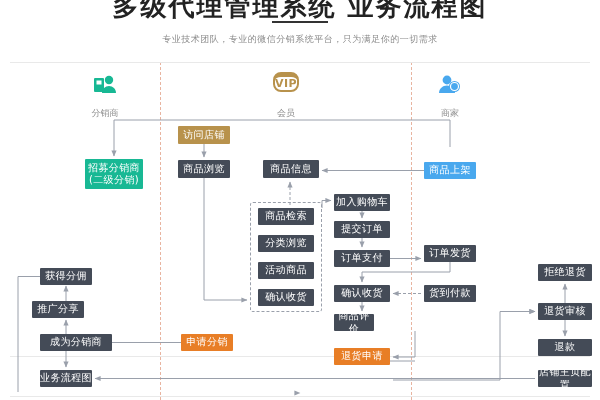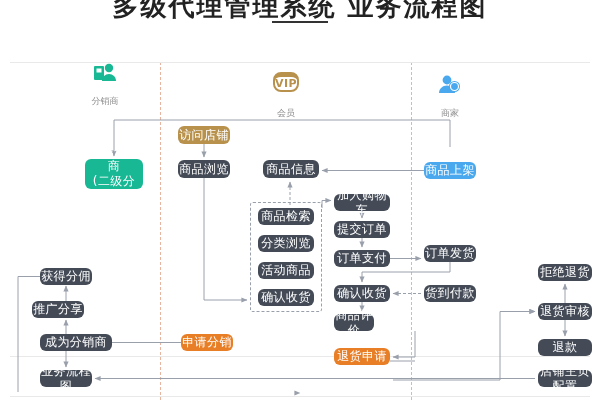--- a/index.html
+++ b/index.html
@@ -45,51 +45,52 @@
 
   .vipbox{
     width:26px;height:22px;margin:0 auto;border:2px solid #b8924c;
     border-top-width:5px;border-radius:8px;box-sizing:border-box;
     color:#b8924c;font-size:11px;font-weight:bold;line-height:15px;text-align:center;
     letter-spacing:.5px;
   }
 
   
   .node{
-    position:absolute;box-sizing:border-box;border-radius:6px;
+    position:absolute;box-sizing:border-box;border-radius:1px;
     display:flex;align-items:center;justify-content:center;text-align:center;
-    font-size:12px;color:#ffffff;letter-spacing:.4px;line-height:1.25;
+    font-size:10px;color:#ffffff;letter-spacing:.4px;line-height:1.25;
     background:#444b57;
   }
   .node.gold{background:#b8924c;}
   .node.green{background:#18b894;}
   .node.blue{background:#49a8ee;}
   .node.orange{background:#e87e26;}
 
   .groupbox{position:absolute;border:1px dashed #9aa0ab;border-radius:3px;box-sizing:border-box;}
 
   
   svg.wires{position:absolute;left:0;top:0;width:600px;height:400px;overflow:visible;}
 </style>
 </head>
 <body>
 
 <div id="stage">
 
 
   <div class="title">多级代理管理系统 业务流程图</div>
   <div class="title-rule"></div>
+  <div class="subtitle">专业技术团队，专业的微信分销系统平台，只为满足你的一切需求</div>
 
   <div class="vsep" style="left:160px"></div>
   <div class="vsep" style="left:411px"></div>
   <div class="hline" style="top:62px"></div>
   <div class="hline" style="top:356px"></div>
   <div class="hline" style="top:396px"></div>
 
-  <div class="role" style="left:70px;top:60px">
+  <div class="role" style="left:70px;top:72px">
     <span class="ic">
       <svg width="26" height="26" viewBox="0 0 26 26">
         <rect x="2" y="6" width="10" height="14" rx="1" fill="#18b894"></rect>
         <rect x="4.5" y="8.5" width="5" height="4" fill="#fff"></rect>
         <circle cx="17" cy="8" r="4.2" fill="#18b894"></circle>
         <path d="M10 21c0-4 3.2-7 7-7s7 3 7 7z" fill="#18b894"></path>
       </svg>
     </span>
     <span class="lbl">分销商</span>
   </div>

